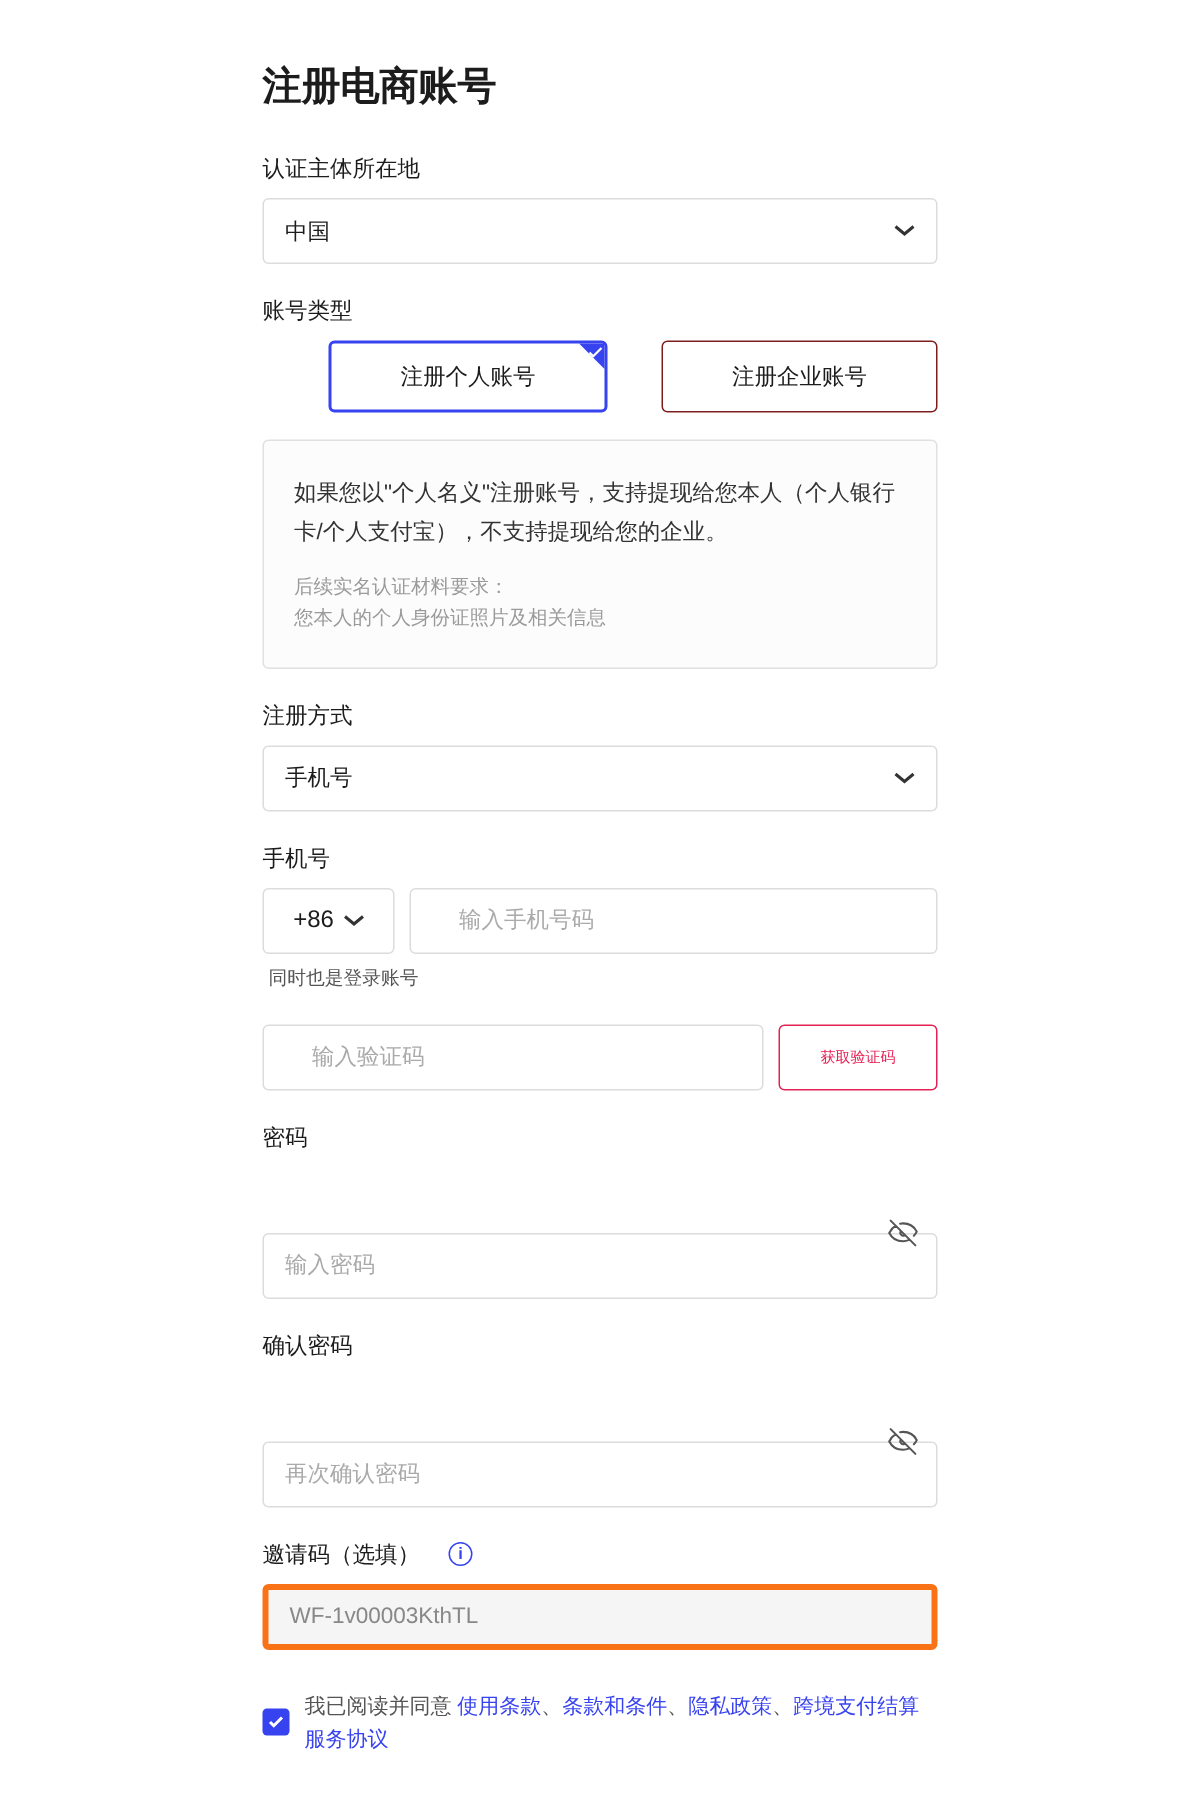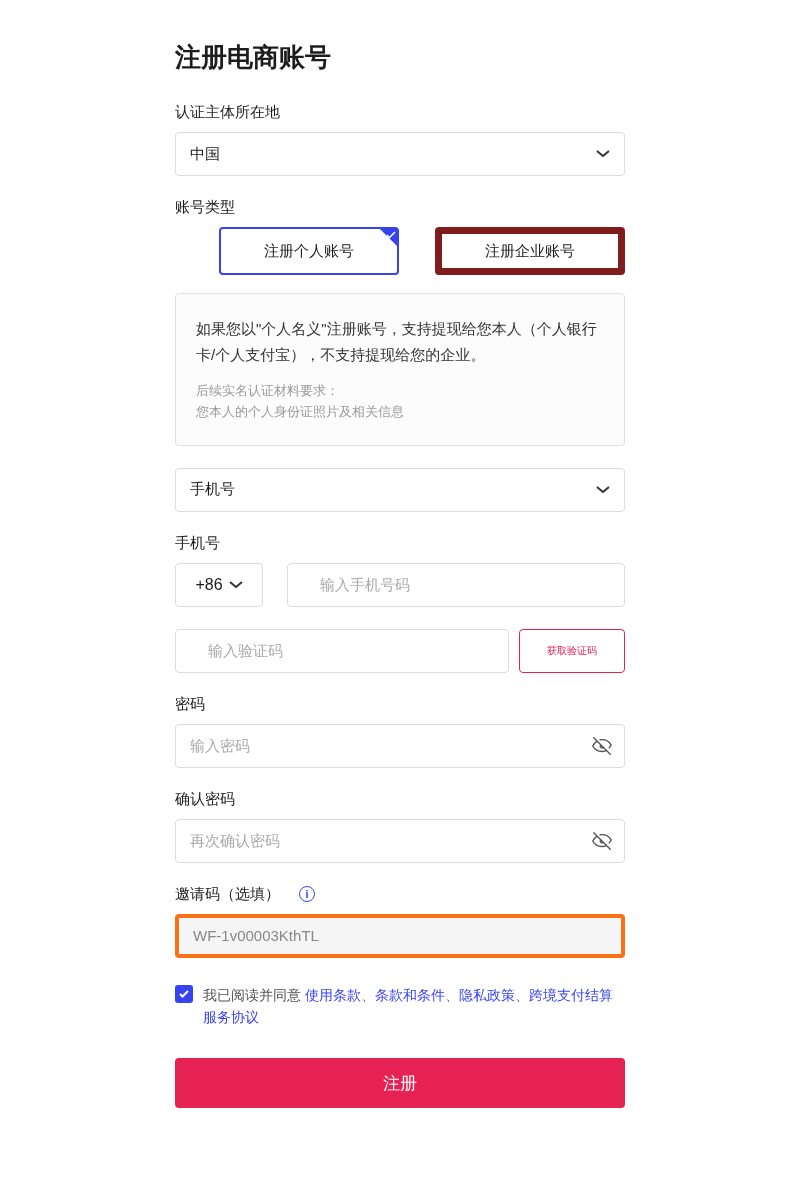--- a/index.html
+++ b/index.html
@@ -10,79 +10,79 @@
     .label { font-size: 15px; color: #1c1c1c; margin-bottom: 10px; display: block; }
     .select-box {
       width: 100%; height: 44px; border: 1px solid #dcdcdc; border-radius: 4px;
       padding: 0 14px; display: flex; align-items: center; justify-content: space-between;
       cursor: pointer; background: #fff; font-size: 15px;
     }
     .chevron-down { width: 14px; height: 14px; display: flex; align-items: center; justify-content: center; }
     .chevron-down svg { width: 14px; height: 8px; }
     .option-row { display: flex; gap: 36px; margin-bottom: 18px; margin-left: 44px; }
     .option-btn {
-      flex: 1; height: 48px; border: 7px solid #7f1d1d; border-radius: 4px; background: #fff;
+      flex: 1; height: 48px; border: 1px solid #7f1d1d; border-radius: 4px; background: #fff;
       display: flex; align-items: center; justify-content: center; font-size: 15px; cursor: pointer;
       position: relative;
     }
     .option-btn.selected { border: 2px solid #3843f0; }
     .option-btn .checkmark-corner {
       position: absolute; top: 0; right: 0; width: 24px; height: 24px; overflow: hidden;
     }
     .option-btn .checkmark-corner::before {
       content: ""; position: absolute; top: -12px; right: -12px; width: 24px; height: 24px;
       background: #3843f0; transform: rotate(45deg);
     }
     .option-btn .checkmark-corner svg {
       position: absolute; top: 1px; right: 1px; width: 10px; height: 10px;
     }
     .info-box {
       border: 1px solid #e0e0e0; border-radius: 4px; padding: 22px 20px; background: #fcfcfc;
     }
     .info-main { font-size: 15px; line-height: 1.7; color: #333; margin-bottom: 14px; }
     .info-sub { font-size: 13px; color: #9a9a9a; line-height: 1.6; }
-    .phone-row { display: flex; gap: 24px; margin-bottom: 8px; }
+    .phone-row { display: flex; gap: 10px; margin-bottom: 8px; }
     .prefix-box {
       width: 88px; height: 44px; border: 1px solid #dcdcdc; border-radius: 4px;
       display: flex; align-items: center; justify-content: center; gap: 6px; cursor: pointer;
     }
     .text-input {
       flex: 1; height: 44px; border: 1px solid #dcdcdc; border-radius: 4px;
       padding: 0 32px; font-size: 15px; outline: none;
     }
     .text-input::placeholder { color: #aaa; }
     .hint { font-size: 12.5px; color: #555; margin-top: 6px; margin-left: 4px; }
     .code-row { display: flex; gap: 10px; }
     .code-btn {
       width: 106px; height: 44px; border: 1px solid #e62255; color: #e62255;
       background: #fff; border-radius: 4px; font-size: 10px; cursor: pointer;
     }
     .input-wrapper { position: relative; width: 100%; }
     .input-full {
       width: 100%; height: 44px; border: 1px solid #dcdcdc; border-radius: 4px;
-      padding: 0 44px 0 14px; font-size: 15px; outline: none;
+      padding: 0 44px 0 14px; font-size: 15px; outline: none; margin-top: 44px;
     }
     .input-full::placeholder { color: #aaa; }
     .eye-icon {
       position: absolute; right: 12px; top: 50%; transform: translateY(-50%);
       width: 22px; height: 22px; cursor: pointer; display: flex; align-items: center; justify-content: center;
     }
     .eye-icon svg { width: 22px; height: 22px; }
     .label-with-icon { display: flex; align-items: center; gap: 19px; margin-bottom: 10px; font-size: 15px; }
     .info-icon {
       width: 16px; height: 16px; border: 1.5px solid #3843f0; border-radius: 50%;
       display: inline-flex; align-items: center; justify-content: center;
       color: #3843f0; font-size: 11px; font-weight: bold; cursor: pointer;
     }
     .readonly-box {
       width: 100%; height: 44px; border: 4px solid #f97316; border-radius: 4px;
       background: #f5f5f5; padding: 0 14px; display: flex; align-items: center;
       color: #888; font-size: 15px;
     }
-    .terms-row { display: flex; align-items: flex-start; gap: 10px; margin-top: 26px; margin-bottom: 30px; }
+    .terms-row { display: flex; align-items: center; gap: 10px; margin-top: 26px; margin-bottom: 30px; }
     .checkbox {
       width: 18px; height: 18px; background: #3843f0; border-radius: 3px;
       display: flex; align-items: center; justify-content: center; cursor: pointer; flex-shrink: 0; margin-top: 1px;
     }
     .checkbox svg { width: 12px; height: 12px; }
     .terms-text { font-size: 14px; line-height: 1.6; color: #555; }
     .terms-text a { color: #3843f0; text-decoration: none; cursor: pointer; }
     .submit-btn {
       width: 100%; height: 50px; background: #e62255; color: #fff; border: none;
       border-radius: 4px; font-size: 17px; cursor: pointer;
@@ -124,20 +124,21 @@
     <div class="info-box">
       <div class="info-main">如果您以"个人名义"注册账号，支持提现给您本人（个人银行卡/个人支付宝），不支持提现给您的企业。</div>
       <div class="info-sub">
         <div>后续实名认证材料要求：</div>
         <div>您本人的个人身份证照片及相关信息</div>
       </div>
     </div>
   </div>
 
   <div class="field-group">
+    <div class="label">注册方式</div>
     <div class="select-box">
       <span>手机号</span>
       <span class="chevron-down">
         <svg viewBox="0 0 14 8" fill="none">
             <path d="M1 1l6 5 6-5" stroke="#333" stroke-width="2"></path>
           </svg>
       </span>
     </div>
   </div>
 
@@ -147,20 +148,21 @@
       <div class="prefix-box">
         <span>+86</span>
         <span class="chevron-down">
           <svg viewBox="0 0 14 8" fill="none">
               <path d="M1 1l6 5 6-5" stroke="#333" stroke-width="2"></path>
             </svg>
         </span>
       </div>
       <input class="text-input" type="text" placeholder="输入手机号码" style="">
     </div>
+    <div class="hint">同时也是登录账号</div>
   </div>
 
   <div class="field-group">
     <div class="code-row">
       <input class="text-input" type="text" placeholder="输入验证码" style="">
       <button class="code-btn">获取验证码</button>
     </div>
   </div>
 
   <div class="field-group">

